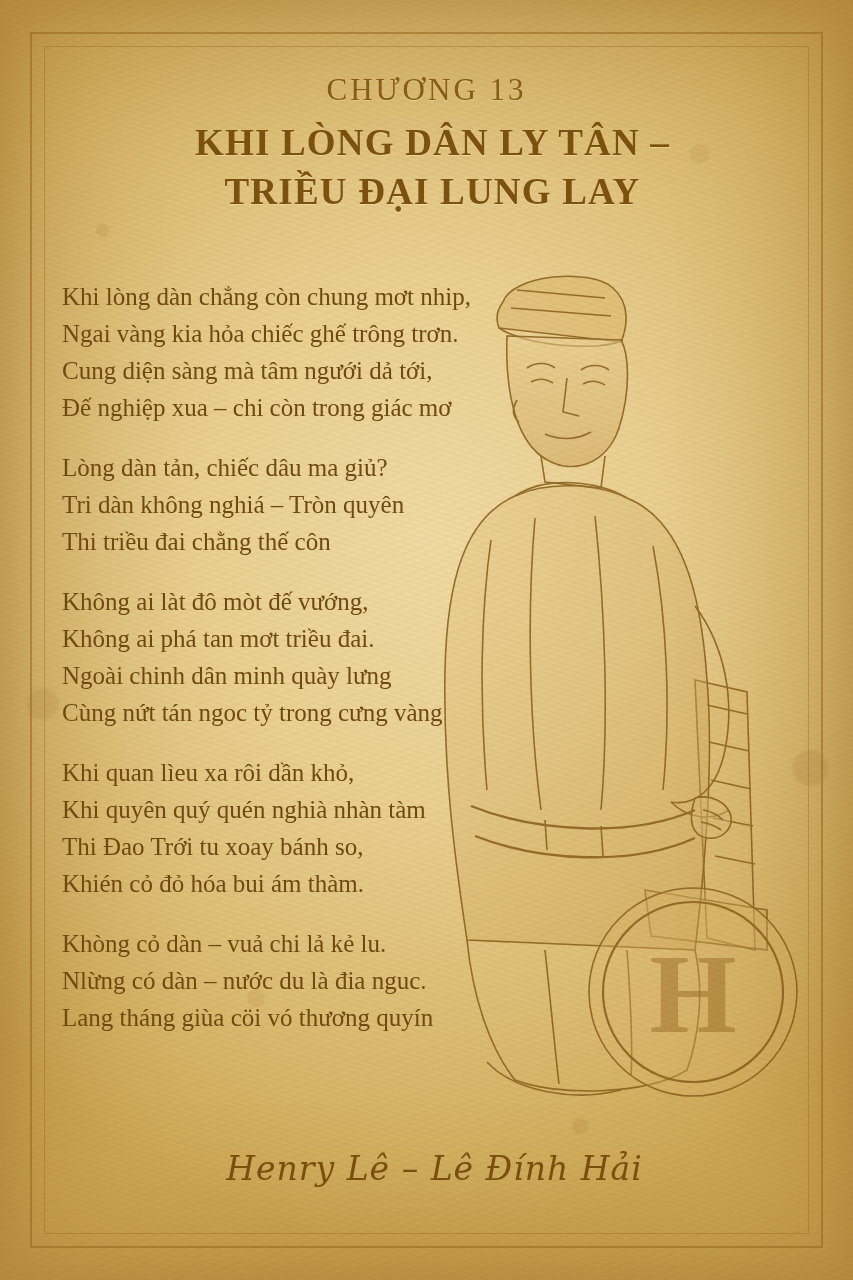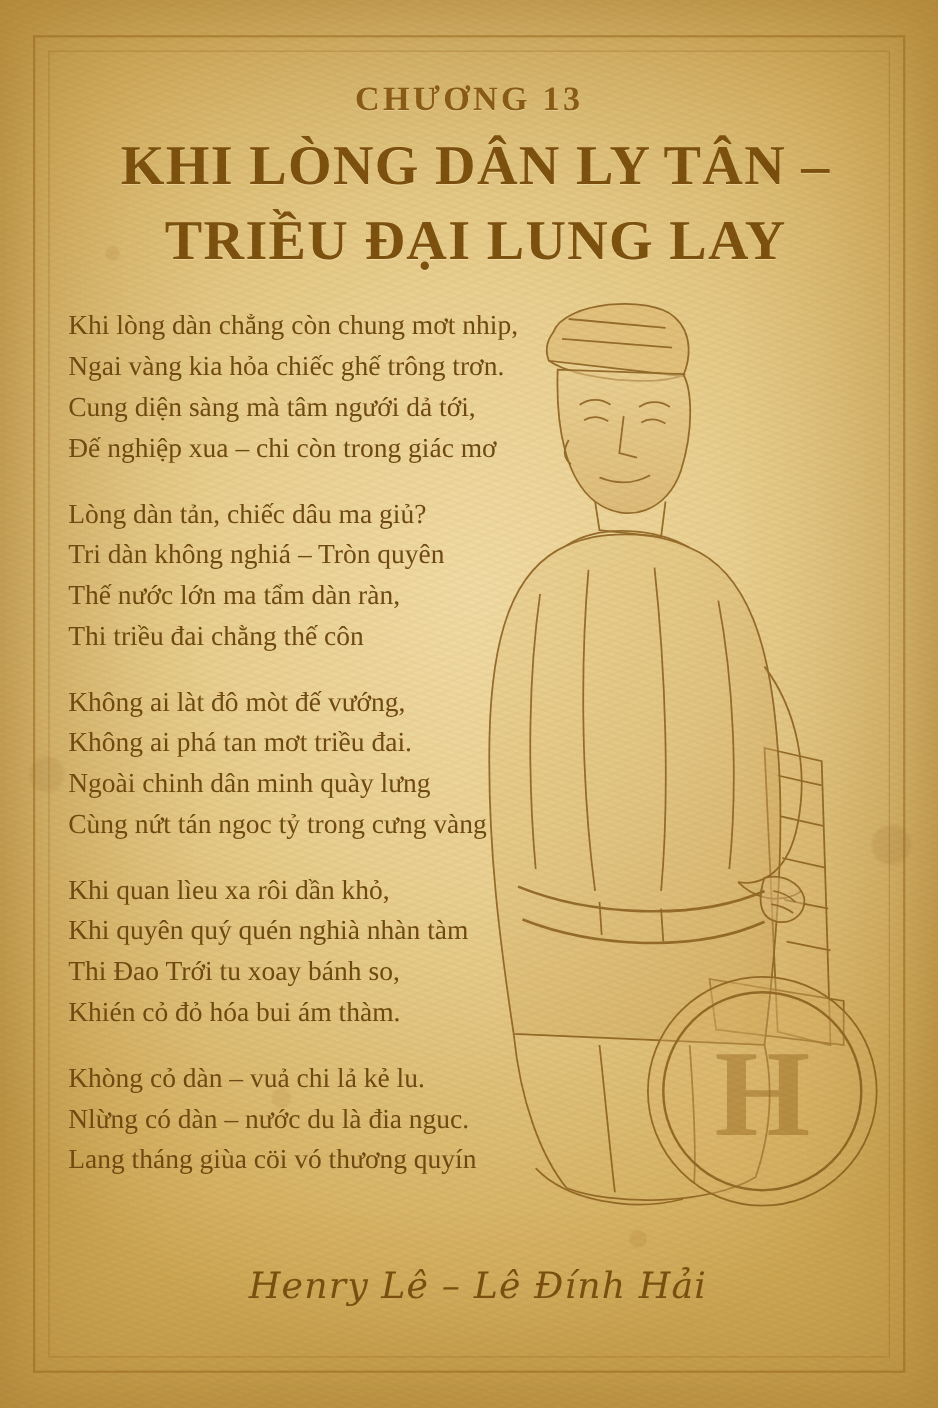--- a/index.html
+++ b/index.html
@@ -68,30 +68,30 @@
     position: absolute;
     left: 0; top: 0; right: 0; bottom: 0;
   }
   .chapter {
     position: absolute;
     top: 72px;
     left: 0; right: 0;
     text-align: center;
     font-size: 31px;
     letter-spacing: 3px;
-    font-weight: bold;
+    font-weight: normal;
     color: #8a5d17;
     text-shadow: 0 1px 0 rgba(255,240,200,0.45);
   }
   .title {
     position: absolute;
     top: 118px;
     left: 60px; right: 48px;
     text-align: center;
-    font-size: 51px;
+    font-size: 37px;
     line-height: 1.33;
     font-weight: bold;
     letter-spacing: 1.2px;
     color: #7d520f;
     text-shadow: 0 1px 0 rgba(255,240,200,0.45);
   }
   .poem {
     position: absolute;
     left: 62px;
     top: 278px;
@@ -193,21 +193,20 @@
     <div class="poem">
       <div class="stanza">
         <div class="line">Khi lòng dàn chẳng còn chung mơt nhip,</div>
         <div class="line">Ngai vàng kia hỏa chiếc ghế trông trơn.</div>
         <div class="line">Cung diện sàng mà tâm ngưới dả tới,</div>
         <div class="line">Đế nghiệp xua – chi còn trong giác mơ</div>
       </div>
       <div class="stanza">
         <div class="line">Lòng dàn tản, chiếc dâu ma giủ?</div>
         <div class="line">Tri dàn không nghiá – Tròn quyên</div>
-        <div class="line">Thế nước lớn ma tẩm dàn ràn,</div>
         <div class="line">Thi triều đai chằng thế côn</div>
       </div>
       <div class="stanza">
         <div class="line">Không ai làt đô mòt đế vướng,</div>
         <div class="line">Không ai phá tan mơt triều đai.</div>
         <div class="line">Ngoài chinh dân minh quày lưng</div>
         <div class="line">Cùng nứt tán ngoc tỷ trong cưng vàng</div>
       </div>
       <div class="stanza">
         <div class="line">Khi quan lìeu xa rôi dần khỏ,</div>

